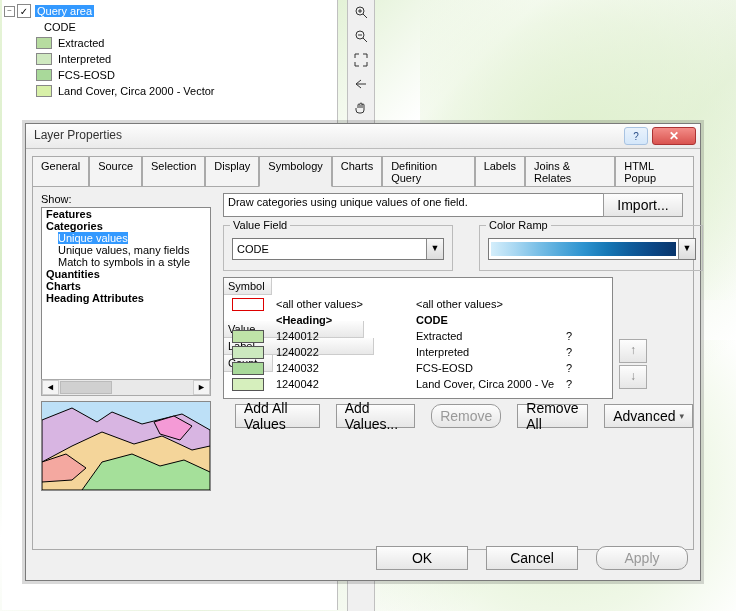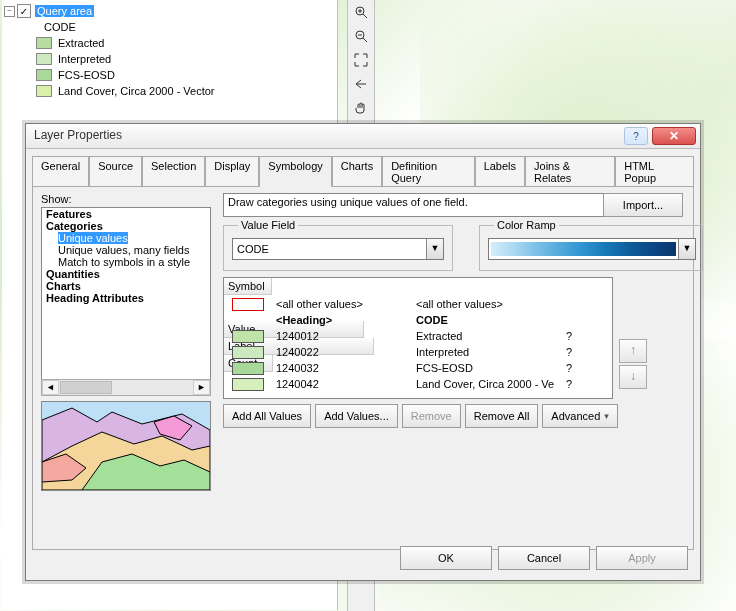--- a/index.html
+++ b/index.html
@@ -47,21 +47,21 @@
   .show-scroll .arrow { width:15px; text-align:center; font-size:9px; line-height:13px; background:#f4f4f4; border:1px solid #ccc; }
   .show-scroll .thumb { width:50px; background:#d0d0d0; border:1px solid #bbb; margin:1px; }
 
   .preview { position:absolute; left:8px; top:214px; width:168px; height:88px; border:1px solid #888; background: #bde0f7; }
   .preview svg { width:100%; height:100%; display:block; }
 
   .instr { position:absolute; left:190px; top:6px; width:380px; height:18px; background:#fff; border:1px solid #888; padding:2px 4px; font-weight:normal; }
   .import-btn { position:absolute; right:10px; top:6px; width:62px; height:22px; }
 
   .fieldset { position:absolute; border:1px solid #bbb; }
-  .fieldset .legend { position:absolute; top:-7px; left:14px; background:#f0f0f0; padding:0 3px; font-size:11px; }
+  .fieldset .legend { position:absolute; top:-7px; left:6px; background:#f0f0f0; padding:0 3px; font-size:11px; }
   .vf-field { left:190px; top:38px; width:228px; height:44px; }
   .cr-field { left:426px; top:38px; width:222px; height:44px;margin-left:20px; }
   .combo { height:20px; border:1px solid #7a7a7a; background:#fff; display:flex; align-items:center; }
   .combo .ct { flex:1; padding:0 4px; }
   .combo .cd { width:16px; height:100%; border-left:1px solid #888; background:linear-gradient(#f8f8f8,#ddd); text-align:center; font-size:9px; line-height:18px; }
   .ramp { flex:1; margin:2px; height:14px; background: linear-gradient(to right, #d4eefb, #aad8f2, #7bc0e7, #52a9db, #2d93cf, #1678b6, #0f5d9c, #0b4785, #09356b); }
 
   .grid { position:absolute; left:190px; top:90px; width:388px; height:120px; border:1px solid #888; background:#fff; }
   .grid-head { display:flex; height:18px;flex-direction:column; }
   .gh { border-right:1px solid #ccc; border-bottom:1px solid #ccc; background:linear-gradient(#fdfdfd,#e8e8e8); padding:2px 4px; box-sizing:border-box; }
@@ -71,22 +71,22 @@
   .gc.sym { width:48px; display:flex; align-items:center; justify-content:center; }
   .gc.val { width:140px; } .gc.lab { width:150px; } .gc.cnt { width:49px; }
   .sym-box { width:30px; height:11px; border:1px solid #555; }
   .grow.heading { font-weight: bold; }
 
   .arrow-col { position:absolute; left:586px; top:90px; width:30px; }
   .arrow-btn { width:26px; height:22px; margin:2px 0; background:linear-gradient(#fdfdfd,#e6e6e6); border:1px solid #aaa; text-align:center; font-size:12px; line-height:20px; color:#888; }
   .arrow-spacer { height:60px; }
 
   .btnrow { position:absolute; left:190px; top:217px; display:flex; gap:4px; }
-  .wbtn { height:22px; padding:0 8px; background:linear-gradient(#fdfdfd,#e6e6e6); border:1px solid #999; font-size:11px; display:flex; align-items:center; justify-content:center; }
-  .wbtn.disabled { color:#999; }
+  .wbtn { height:22px; padding:0 8px; background:linear-gradient(#fdfdfd,#e6e6e6); border:1px solid #999; font-size:14px; display:flex; align-items:center; justify-content:center;margin-left:12px; }
+  .wbtn.disabled { color:#999;border-radius:10px; }
   .wbtn.drop::after { content:" ▾"; font-size:9px; margin-left:4px; color:#555; }
 
   .dlg-btns { position:absolute; right:12px; bottom:10px; display:flex; gap:6px; }
   .dlg-btns .wbtn { width:74px; justify-content:center; }
 </style>
 </head>
 <body>
 
 <div class="bg">
   <div class="bg-green-splotch" style="left:420px;top:0;width:320px;height:300px;"></div>

